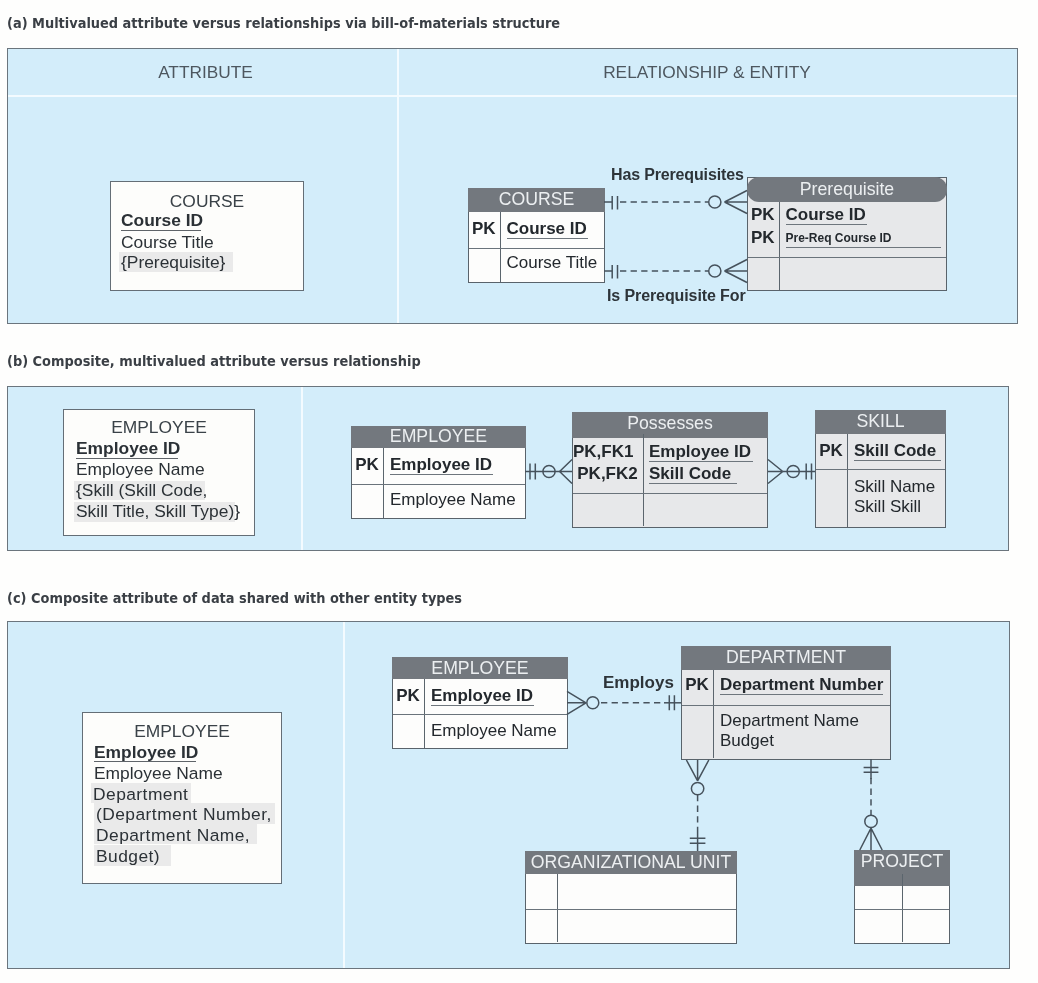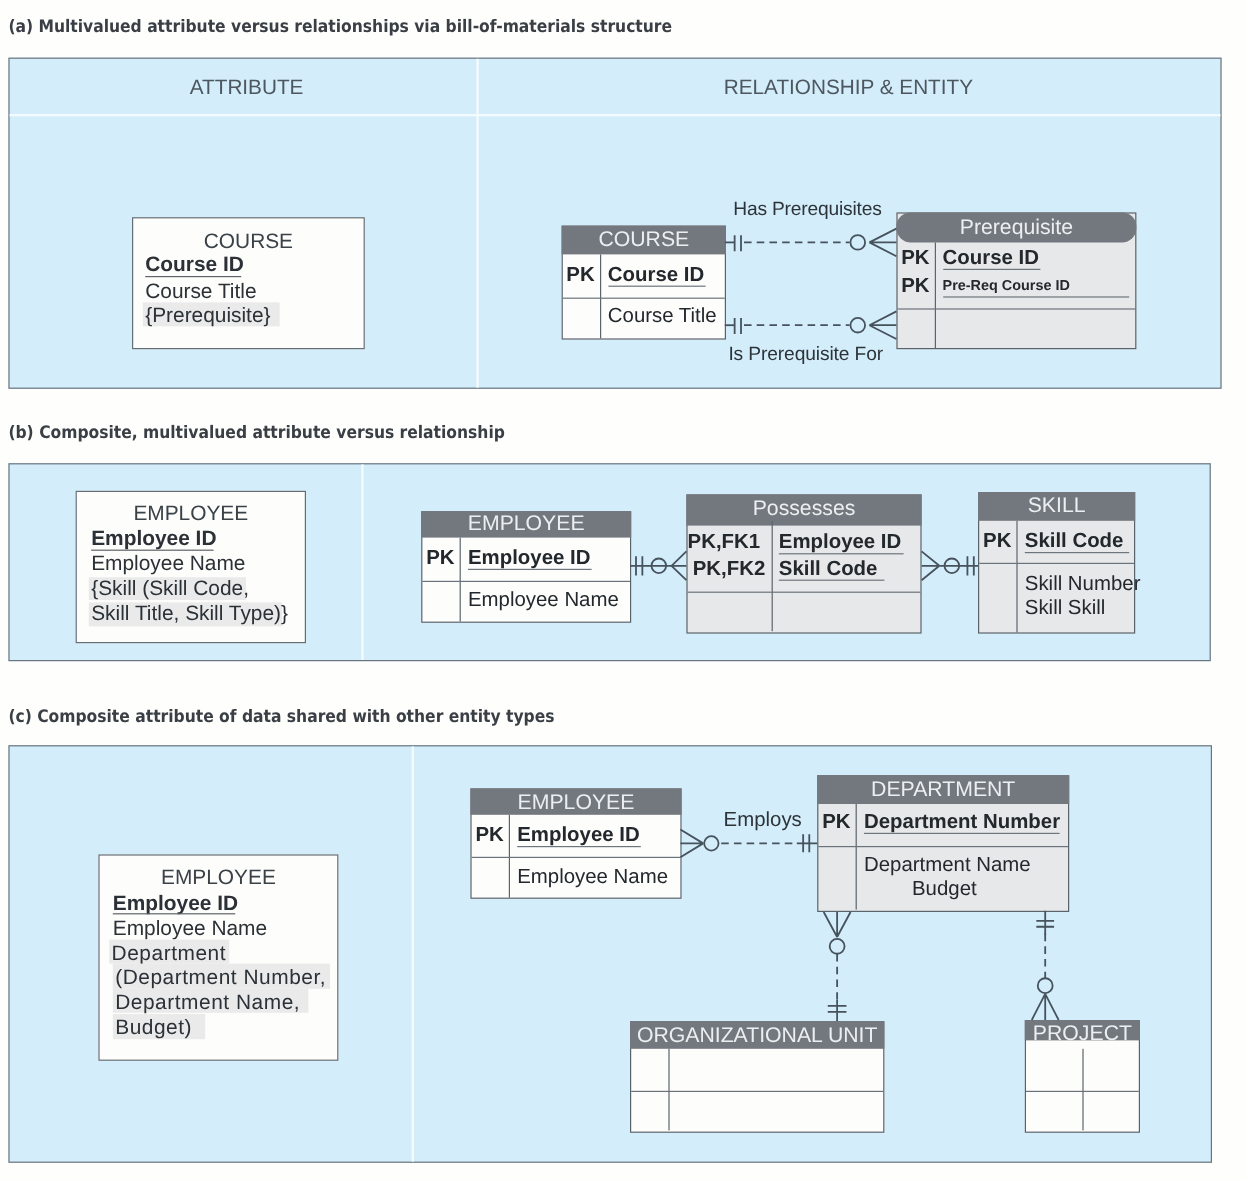--- a/index.html
+++ b/index.html
@@ -33,21 +33,21 @@
   .enthdr{position:absolute;box-sizing:border-box;background:#73787e;
           color:#eceff1;font-size:14.5px;text-align:center;line-height:1;}
   .entrowline{position:absolute;background:#6a737b;height:1px;}
   .entcolline{position:absolute;background:#5b656d;width:1.2px;}
   .entkey{position:absolute;font-size:14.5px;font-weight:bold;color:#23282d;
           white-space:nowrap;line-height:16px;}
   .entattr{position:absolute;font-size:14.5px;color:#23282d;white-space:nowrap;line-height:16px;}
   .entattr.bld{font-weight:bold;}
   .entul{position:absolute;background:#6e767d;height:1px;}
 
-  .rlabel{position:absolute;font-size:13.5px;color:#2d3439;white-space:nowrap;line-height:15px;}
+  .rlabel{position:absolute;font-size:13.5px;color:#2d3439;white-space:nowrap;line-height:15px;font-weight:bold;}
 
   svg.conn{position:absolute;overflow:visible;}
   svg.conn path,svg.conn line,svg.conn circle{stroke:#46525c;fill:none;}
 </style>
 </head>
 <body>
 
 <div class="caption" style="left:7px;top:15px;">(a) Multivalued attribute versus relationships via bill-of-materials structure</div>
 <div class="caption" style="left:7px;top:353px;">(b) Composite, multivalued attribute versus relationship</div>
 <div class="caption" style="left:7px;top:590px;">(c) Composite attribute of data shared with other entity types</div>
@@ -129,21 +129,21 @@
 <div class="entattr" style="left:649px;top:500px;font-size:17px;"></div>
 
 <div class="ent" style="left:815px;top:410px;width:131px;height:118.0px;background:#e7e8ea;"></div>
 <div class="enthdr" style="left:815px;top:410px;width:131px;height:23.5px;line-height:23.5px;font-size:17.7px;">SKILL</div>
 <div class="entcolline" style="left:847px;top:433.5px;height:93.1px;"></div>
 <div class="entkey" style="left:816px;top:443px;width:30px;text-align:center;font-size:17px;">PK</div>
 <div class="entattr bld" style="left:854px;top:443px;font-size:17px;">Skill Code</div>
 <div class="entul" style="left:854px;top:460px;width:87px;"></div>
 <div class="entrowline" style="left:816.4px;top:468.5px;width:128.2px;"></div>
 <div class="entkey" style="left:816px;top:479px;width:30px;text-align:center;font-size:17px;"></div>
-<div class="entattr" style="left:854px;top:479px;font-size:17px;">Skill Number</div>
+<div class="entattr" style="left:854px;top:479px;font-size:17px;">Skill Name</div>
 <div class="entkey" style="left:816px;top:499px;width:30px;text-align:center;font-size:17px;"></div>
 <div class="entattr" style="left:854px;top:499px;font-size:17px;">Skill Skill</div>
 
 <div class="attrbox" style="left:82px;top:712px;width:200px;height:172px;"></div>
 <div class="abtitle" style="left:82px;top:723px;width:200px;font-size:17.4px;">EMPLOYEE</div>
 <div class="abline bld" style="left:94px;top:744px;font-size:17.4px;">Employee ID</div>
 <div class="abul" style="left:94px;top:761px;width:102px;"></div>
 <div class="abline" style="left:94px;top:765px;font-size:17.4px;">Employee Name</div>
 <div class="abhl" style="left:91px;top:783px;width:100px;height:20px;"></div>
 <div class="abline" style="left:93px;top:786px;font-size:17.4px;letter-spacing:0.45px;">Department</div>
@@ -167,29 +167,29 @@
 <div class="ent" style="left:681px;top:646px;width:210px;height:113.5px;background:#e7e8ea;"></div>
 <div class="enthdr" style="left:681px;top:646px;width:210px;height:23.5px;line-height:23.5px;font-size:17.7px;">DEPARTMENT</div>
 <div class="entcolline" style="left:713px;top:669.5px;height:88.6px;"></div>
 <div class="entkey" style="left:682px;top:677px;width:30px;text-align:center;font-size:17px;">PK</div>
 <div class="entattr bld" style="left:720px;top:677px;font-size:17px;">Department Number</div>
 <div class="entul" style="left:720px;top:694px;width:163px;"></div>
 <div class="entrowline" style="left:682.4px;top:704.5px;width:207.2px;"></div>
 <div class="entkey" style="left:682px;top:713px;width:30px;text-align:center;font-size:17px;"></div>
 <div class="entattr" style="left:720px;top:713px;font-size:17px;">Department Name</div>
 <div class="entkey" style="left:682px;top:733px;width:30px;text-align:center;font-size:17px;"></div>
-<div class="entattr" style="left:720px;top:733px;font-size:17px;margin-left:40px;">Budget</div>
+<div class="entattr" style="left:720px;top:733px;font-size:17px;">Budget</div>
 
 <div class="ent" style="left:525px;top:851px;width:212px;height:92.5px;background:#fdfdfc;"></div>
 <div class="enthdr" style="left:525px;top:851px;width:212px;height:22.5px;line-height:22.5px;font-size:17.7px;">ORGANIZATIONAL UNIT</div>
 <div class="entcolline" style="left:556.5px;top:873.5px;height:68.6px;"></div>
 <div class="entrowline" style="left:526.4px;top:908.5px;width:209.2px;"></div>
 
 <div class="ent" style="left:854px;top:850px;width:96px;height:93.5px;background:#fdfdfc;"></div>
-<div class="enthdr" style="left:854px;top:850px;width:96px;height:17px;line-height:23.5px;font-size:17.7px;">PROJECT</div>
+<div class="enthdr" style="left:854px;top:850px;width:96px;height:36px;line-height:23.5px;font-size:17.7px;">PROJECT</div>
 <div class="entcolline" style="left:902px;top:873.5px;height:68.6px;"></div>
 <div class="entrowline" style="left:855.4px;top:908.5px;width:93.2px;"></div>
 <div class="rlabel" style="left:603px;top:675px;font-size:17px;">Employs</div>
 
 <svg class="conn" style="left:0;top:0;" width="1038" height="983" viewBox="0 0 1038 983">
 <g fill="none" stroke="#46525c" stroke-width="1.5" stroke-linecap="butt">
 <path d="M 604 202 L 612 202"></path>
 <path d="M 612.2 196.0 L 612.2 209.39999999999998 M 617.5 196.0 L 617.5 209.39999999999998"></path>
 <path d="M 620 202 L 708 202" stroke-dasharray="6.3 4.3"></path>
 <circle cx="714.8" cy="202" r="6.1"></circle>

